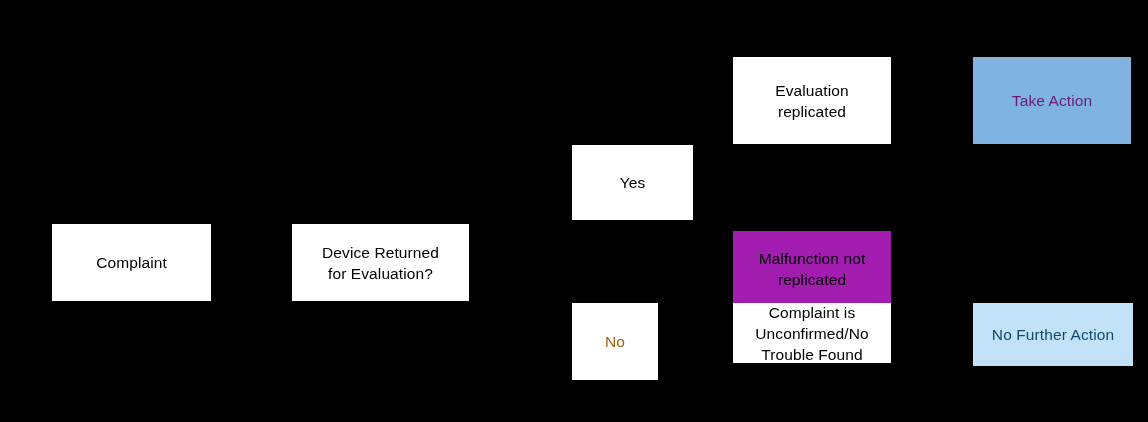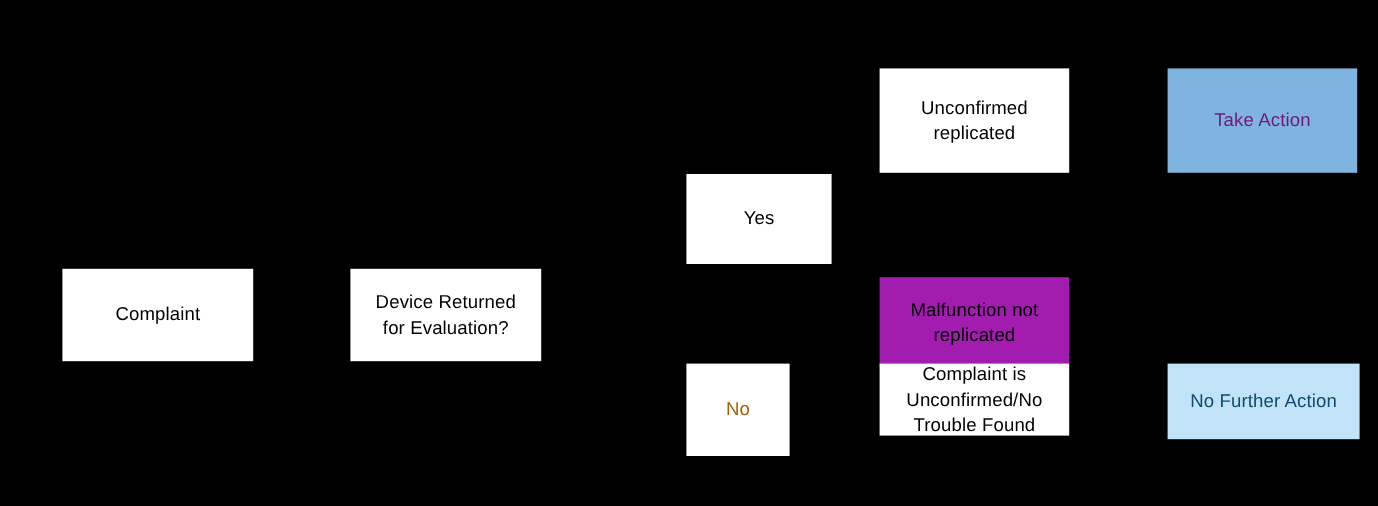--- a/index.html
+++ b/index.html
@@ -28,25 +28,25 @@
     letter-spacing: 0.1px;
     white-space: pre-line;
     padding: 2px 4px;
   }
 </style>
 </head>
 <body>
 
 <div id="canvas">
     <div class="node" style="left: 52px; top: 224px; width: 159px; height: 77px; background: rgb(255, 255, 255); color: #000000;">Complaint</div>
-    <div class="node" style="left: 292px; top: 224px; width: 159px; height: 77px; background: rgb(255, 255, 255); color: rgb(0, 0, 0);">Device Returned
+    <div class="node" style="left: 292px; top: 224px; width: 177px; height: 77px; background: rgb(255, 255, 255); color: rgb(0, 0, 0);">Device Returned
 for Evaluation?</div>
     <div class="node" style="left: 572px; top: 145px; width: 121px; height: 75px; background: rgb(255, 255, 255); color: rgb(0, 0, 0);">Yes</div>
     <div class="node" style="left: 572px; top: 303px; width: 86px; height: 77px; background: rgb(255, 255, 255); color: #a16207;">No</div>
-    <div class="node" style="left: 733px; top: 57px; width: 158px; height: 87px; background: rgb(255, 255, 255); color: rgb(0, 0, 0);">Unconfirmed
+    <div class="node" style="left: 733px; top: 57px; width: 158px; height: 87px; background: rgb(255, 255, 255); color: rgb(0, 0, 0);">Evaluation
 replicated</div>
     <div class="node" style="left: 733px; top: 187px; width: 158px; height: 75px; background: #a21caf; color: rgb(0, 0, 0); margin-top: 44px;">Malfunction not
 replicated</div>
     <div class="node" style="left: 733px; top: 303px; width: 158px; height: 60px; background: rgb(255, 255, 255); color: rgb(0, 0, 0);">Complaint is
 Unconfirmed/No
 Trouble Found</div>
     <div class="node" style="left: 973px; top: 57px; width: 158px; height: 87px; background: rgb(127, 180, 224); color: #701a75;">Take Action</div>
     <div class="node" style="left: 973px; top: 303px; width: 160px; height: 63px; background: rgb(194, 227, 247); color: #0c4a6e;">No Further Action</div>
   </div>
 

